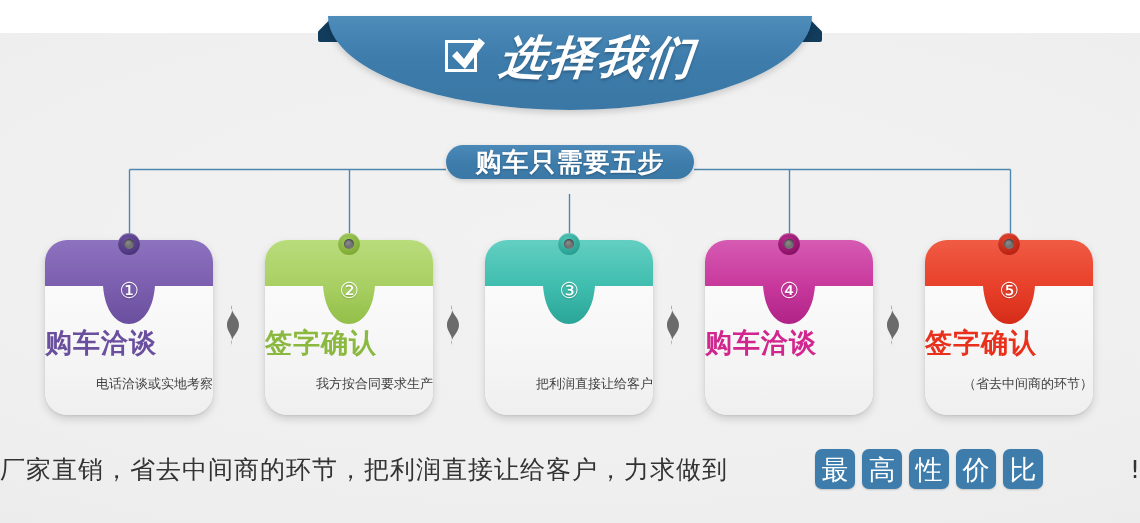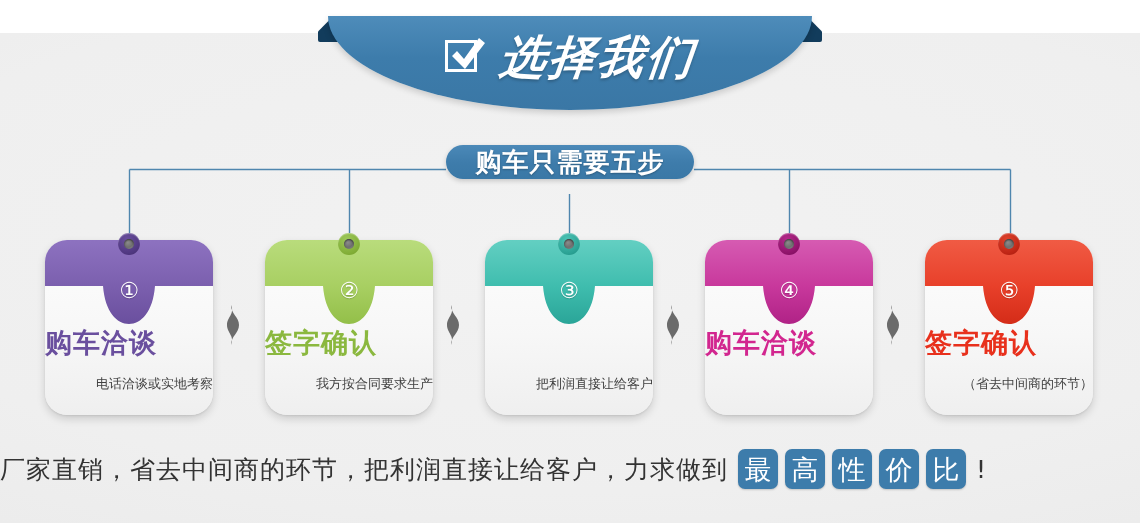--- a/index.html
+++ b/index.html
@@ -256,21 +256,21 @@
 
   
   .footer {
     position: absolute;
     left: 0;
     top: 443px;
     width: 1140px;
     height: 52px;
     display: flex;
     align-items: center;
-    justify-content: flex-start;
+    justify-content: space-between;
     gap: 0px;
   }
   .footer-text {
     font-size: 25px;
     color: #333333;
     letter-spacing: 1px;
     white-space: nowrap;
   }
   .hl-group {
     display: inline-flex;

